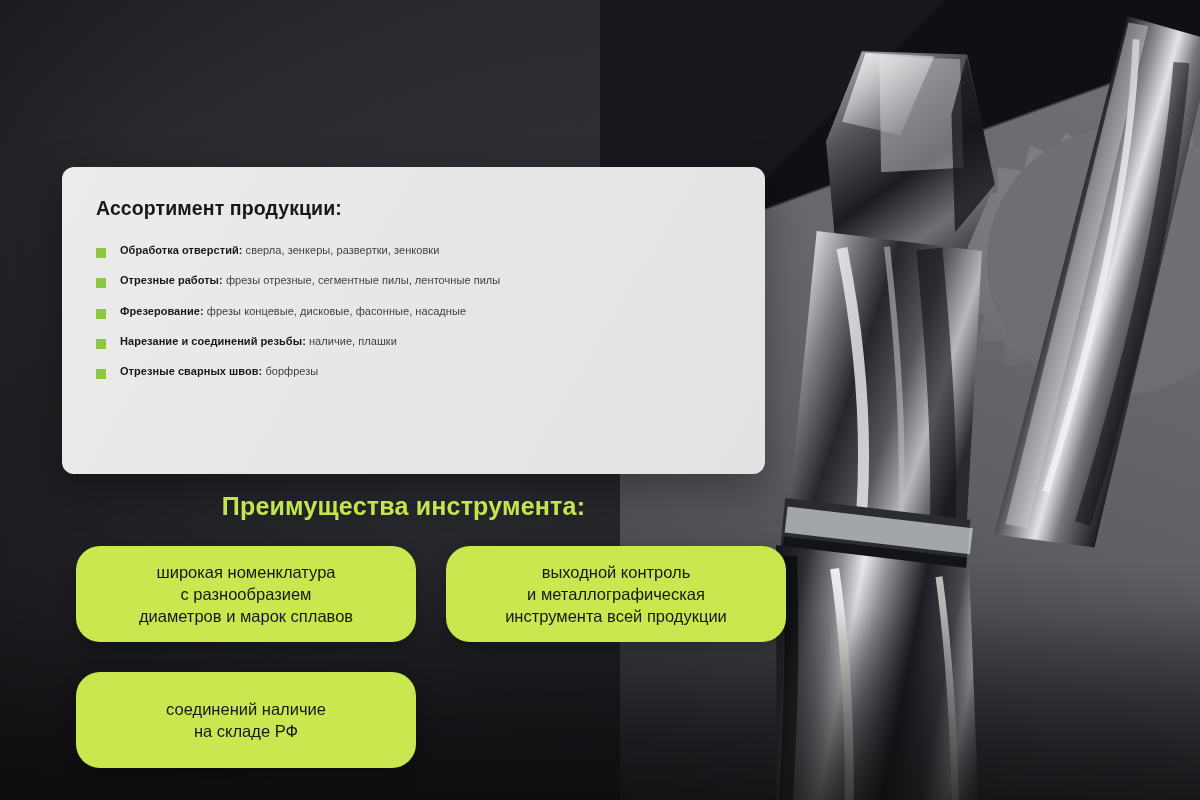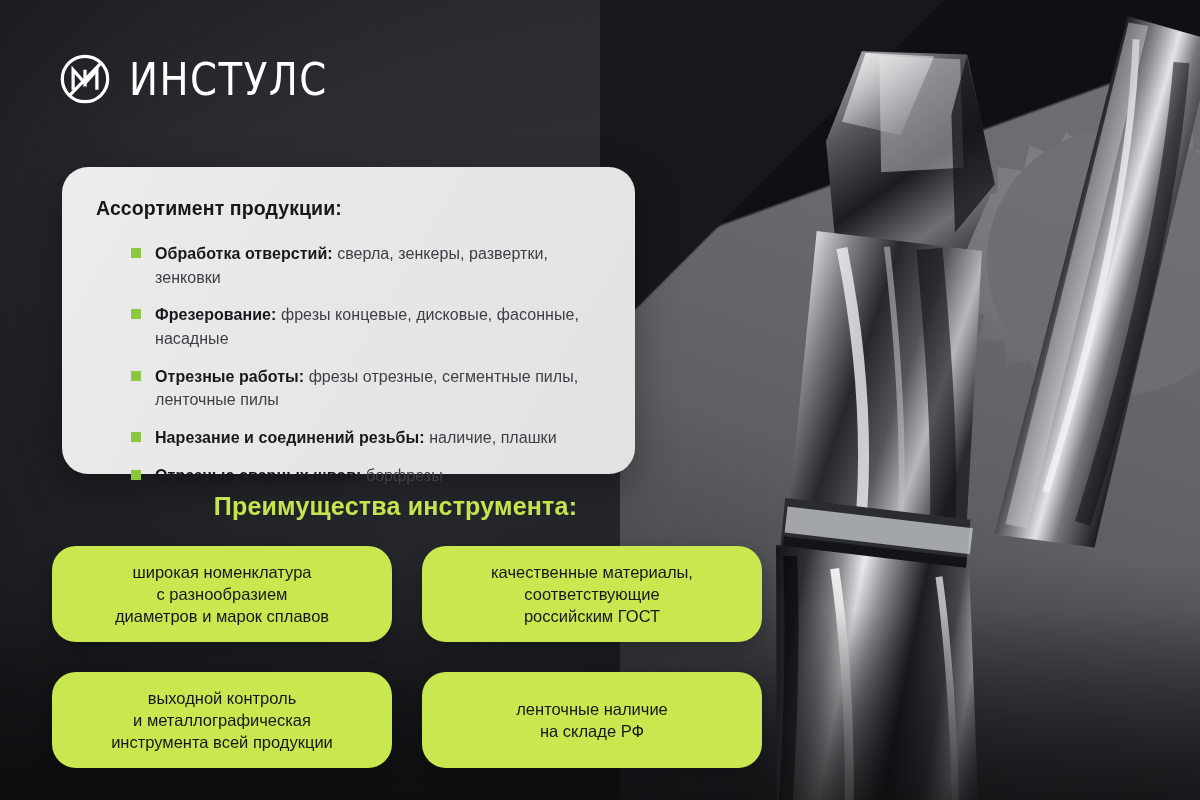--- a/index.html
+++ b/index.html
@@ -62,49 +62,49 @@
   .logo-mark svg{display:block;width:100%;height:100%;}
   .logo-word{
     color:#ffffff;font-size:43px;line-height:1;letter-spacing:1.5px;
     font-weight:400;font-family:"DejaVu Sans",sans-serif;
     font-stretch:condensed;
     transform:scaleY(1.05);
   }
 
   
   .assort-card{
-    position:absolute;left:62px;top:167px;width:573px;height:307px;
+    position:absolute;left:62px;top:167px;width:703px;height:307px;
     background:linear-gradient(120deg,#ececec 0%,#e7e7e7 45%,#e2e2e2 100%);
-    border-radius:26px;
+    border-radius:12px;
     box-shadow:0 14px 40px rgba(0,0,0,.35);
     padding:30px 34px 0 34px;
     box-sizing:border-box;
   }
   .assort-title{
     color:#16181c;font-size:19.5px;font-weight:700;letter-spacing:.1px;
     margin:0 0 22px 0;
   }
   .assort-list{list-style:none;margin:0;padding:0;}
   .assort-item{
     position:relative;padding-left:24px;margin-bottom:14px;
-    font-size:16px;line-height:1.48;color:#3c3f45;letter-spacing:.05px;margin-left:35px;
+    font-size:11px;line-height:1.48;color:#3c3f45;letter-spacing:.05px;
   }
   .assort-item:last-child{margin-bottom:0;}
   .bullet{
     position:absolute;left:0;top:6px;width:10px;height:10px;background:#8dc63f;
   }
   .assort-item b{color:#16181c;font-weight:700;}
 
   
   .adv-heading{
-    position:absolute;left:44px;top:492px;width:703px;text-align:center;
+    position:absolute;left:52px;top:492px;width:703px;text-align:center;
     color:#c5e54e;font-size:25px;font-weight:700;letter-spacing:.2px;
   }
   .adv-grid{
-    position:absolute;left:52px;top:546px;width:710px;
+    position:absolute;left:76px;top:546px;width:710px;
     display:grid;grid-template-columns:340px 340px;grid-gap:30px 30px;
   }
   .adv-card{
     height:96px;border-radius:24px;background:#c9e84f;
     display:flex;align-items:center;justify-content:center;text-align:center;
     color:#17181c;font-size:16.5px;line-height:1.34;font-weight:500;
     padding:0 16px;box-sizing:border-box;
     box-shadow:0 6px 18px rgba(0,0,0,.28);
     white-space:pre-line;
   }
@@ -207,66 +207,53 @@
         <path d="M222 604 C244 700 258 790 268 876" stroke="#000000" stroke-width="14" fill="none" opacity=".55"></path>
 
         <path d="M200 96 L268 86 L250 170 L190 168 Z" fill="url(#gleam)"></path>
       </g>
     </svg>
   </div>
 
   <div class="bg-vignette"></div>
   <div class="bottom-shadow"></div>
 
-  <div class="logo">
-    <span class="logo-mark">
-      <svg viewBox="0 0 100 100" aria-hidden="true">
-        <circle cx="50" cy="50" r="42" fill="none" stroke="#ffffff" stroke-width="6"></circle>
-        <path d="M28 70 L28 33 L50 58 L50 33 L50 58 L72 33 L72 70" fill="none" stroke="#ffffff" stroke-width="6" stroke-linejoin="miter" stroke-linecap="butt"></path>
-        <line x1="22" y1="80" x2="80" y2="20" stroke="#ffffff" stroke-width="6"></line>
-      </svg>
-    </span>
-    <span class="logo-word">ИНСТУЛС</span>
-  </div>
 
   <div class="assort-card">
     <h2 class="assort-title">Ассортимент продукции:</h2>
     <ul class="assort-list">
       <li class="assort-item">
         <span class="bullet"></span>
         <b>Обработка отверстий:</b><span> сверла, зенкеры, развертки, зенковки</span>
       </li>
       <li class="assort-item">
         <span class="bullet"></span>
+        <b>Отрезные работы:</b><span> фрезы отрезные, сегментные пилы, ленточные пилы</span>
+      </li>
+      <li class="assort-item">
+        <span class="bullet"></span>
         <b>Фрезерование:</b><span> фрезы концевые, дисковые, фасонные, насадные</span>
-      </li>
-      <li class="assort-item">
-        <span class="bullet"></span>
-        <b>Отрезные работы:</b><span> фрезы отрезные, сегментные пилы, ленточные пилы</span>
       </li>
       <li class="assort-item">
         <span class="bullet"></span>
         <b>Нарезание и соединений резьбы:</b><span> наличие, плашки</span>
       </li>
       <li class="assort-item">
         <span class="bullet"></span>
         <b>Отрезные сварных швов:</b><span> борфрезы</span>
       </li>
     </ul>
   </div>
 
   <div class="adv-heading">Преимущества инструмента:</div>
 
   <div class="adv-grid">
     <div class="adv-card">широкая номенклатура
 с разнообразием
 диаметров и марок сплавов</div>
-    <div class="adv-card">качественные материалы,
-соответствующие
-российским ГОСТ</div>
     <div class="adv-card">выходной контроль
 и металлографическая
 инструмента всей продукции</div>
-    <div class="adv-card">ленточные наличие
+    <div class="adv-card">соединений наличие
 на складе РФ</div>
   </div>
 
 </div>
 
 </body></html>

